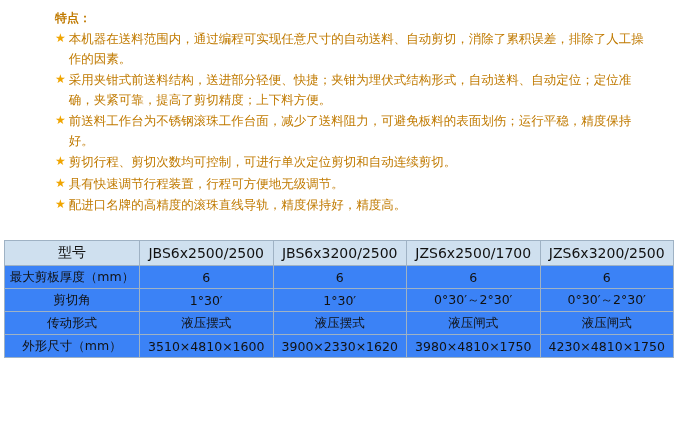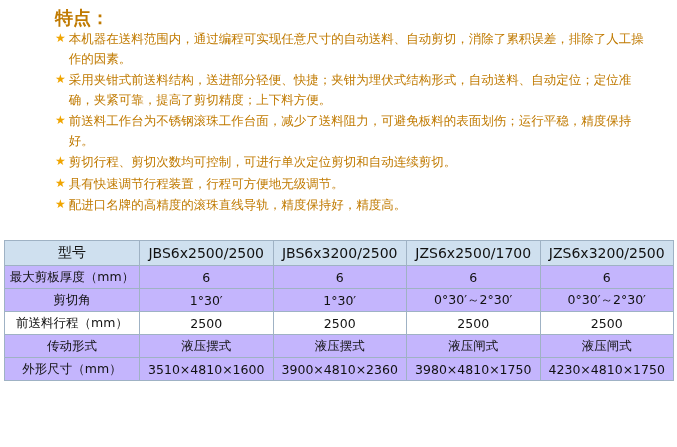--- a/index.html
+++ b/index.html
@@ -23,21 +23,21 @@
 
   
   .features {
     position: absolute;
     left: 55px;
     top: 8px;
     width: 600px;
   }
   .feat-title {
     color: #c07a00;
-    font-size: 18px;
+    font-size: 12px;
     font-weight: bold;
     line-height: 20px;
     margin-bottom: 1px;
   }
   .feat-item {
     display: flex;
     align-items: flex-start;
     color: #c07a00;
     font-size: 12.5px;
     line-height: 19.5px;
@@ -82,21 +82,21 @@
   table.spec thead th {
     background: #cfe0ef;
     font-weight: normal;
     height: 24px;
     font-size: 14px;
   }
   table.spec tbody td:first-child {
     background: #ffffff;
   }
   table.spec tbody tr.alt td {
-    background: #c4b5fd;
+    background: #3b82f6;
   }
   col.c0 { width: 135px; }
   col.cx { width: 133.5px; }
 </style>
 </head>
 <body>
 
 <div class="page">
 
   <div class="features">
@@ -155,38 +155,31 @@
           <td>6</td>
           <td>6</td>
         </tr>
         <tr class="alt">
           <td>剪切角</td>
           <td>1°30′</td>
           <td>1°30′</td>
           <td>0°30′～2°30′</td>
           <td>0°30′～2°30′</td>
         </tr>
-        <tr>
-          <td>前送料行程（mm）</td>
-          <td>2500</td>
-          <td>2500</td>
-          <td>2500</td>
-          <td>2500</td>
-        </tr>
         <tr class="alt">
           <td>传动形式</td>
           <td>液压摆式</td>
           <td>液压摆式</td>
           <td>液压闸式</td>
           <td>液压闸式</td>
         </tr>
         <tr class="alt">
           <td>外形尺寸（mm）</td>
           <td>3510×4810×1600</td>
-          <td>3900×4810×2360</td>
+          <td>3900×2330×1620</td>
           <td>3980×4810×1750</td>
           <td>4230×4810×1750</td>
         </tr>
       </tbody>
     </table>
   </div>
 
 </div>
 
 </body></html>

